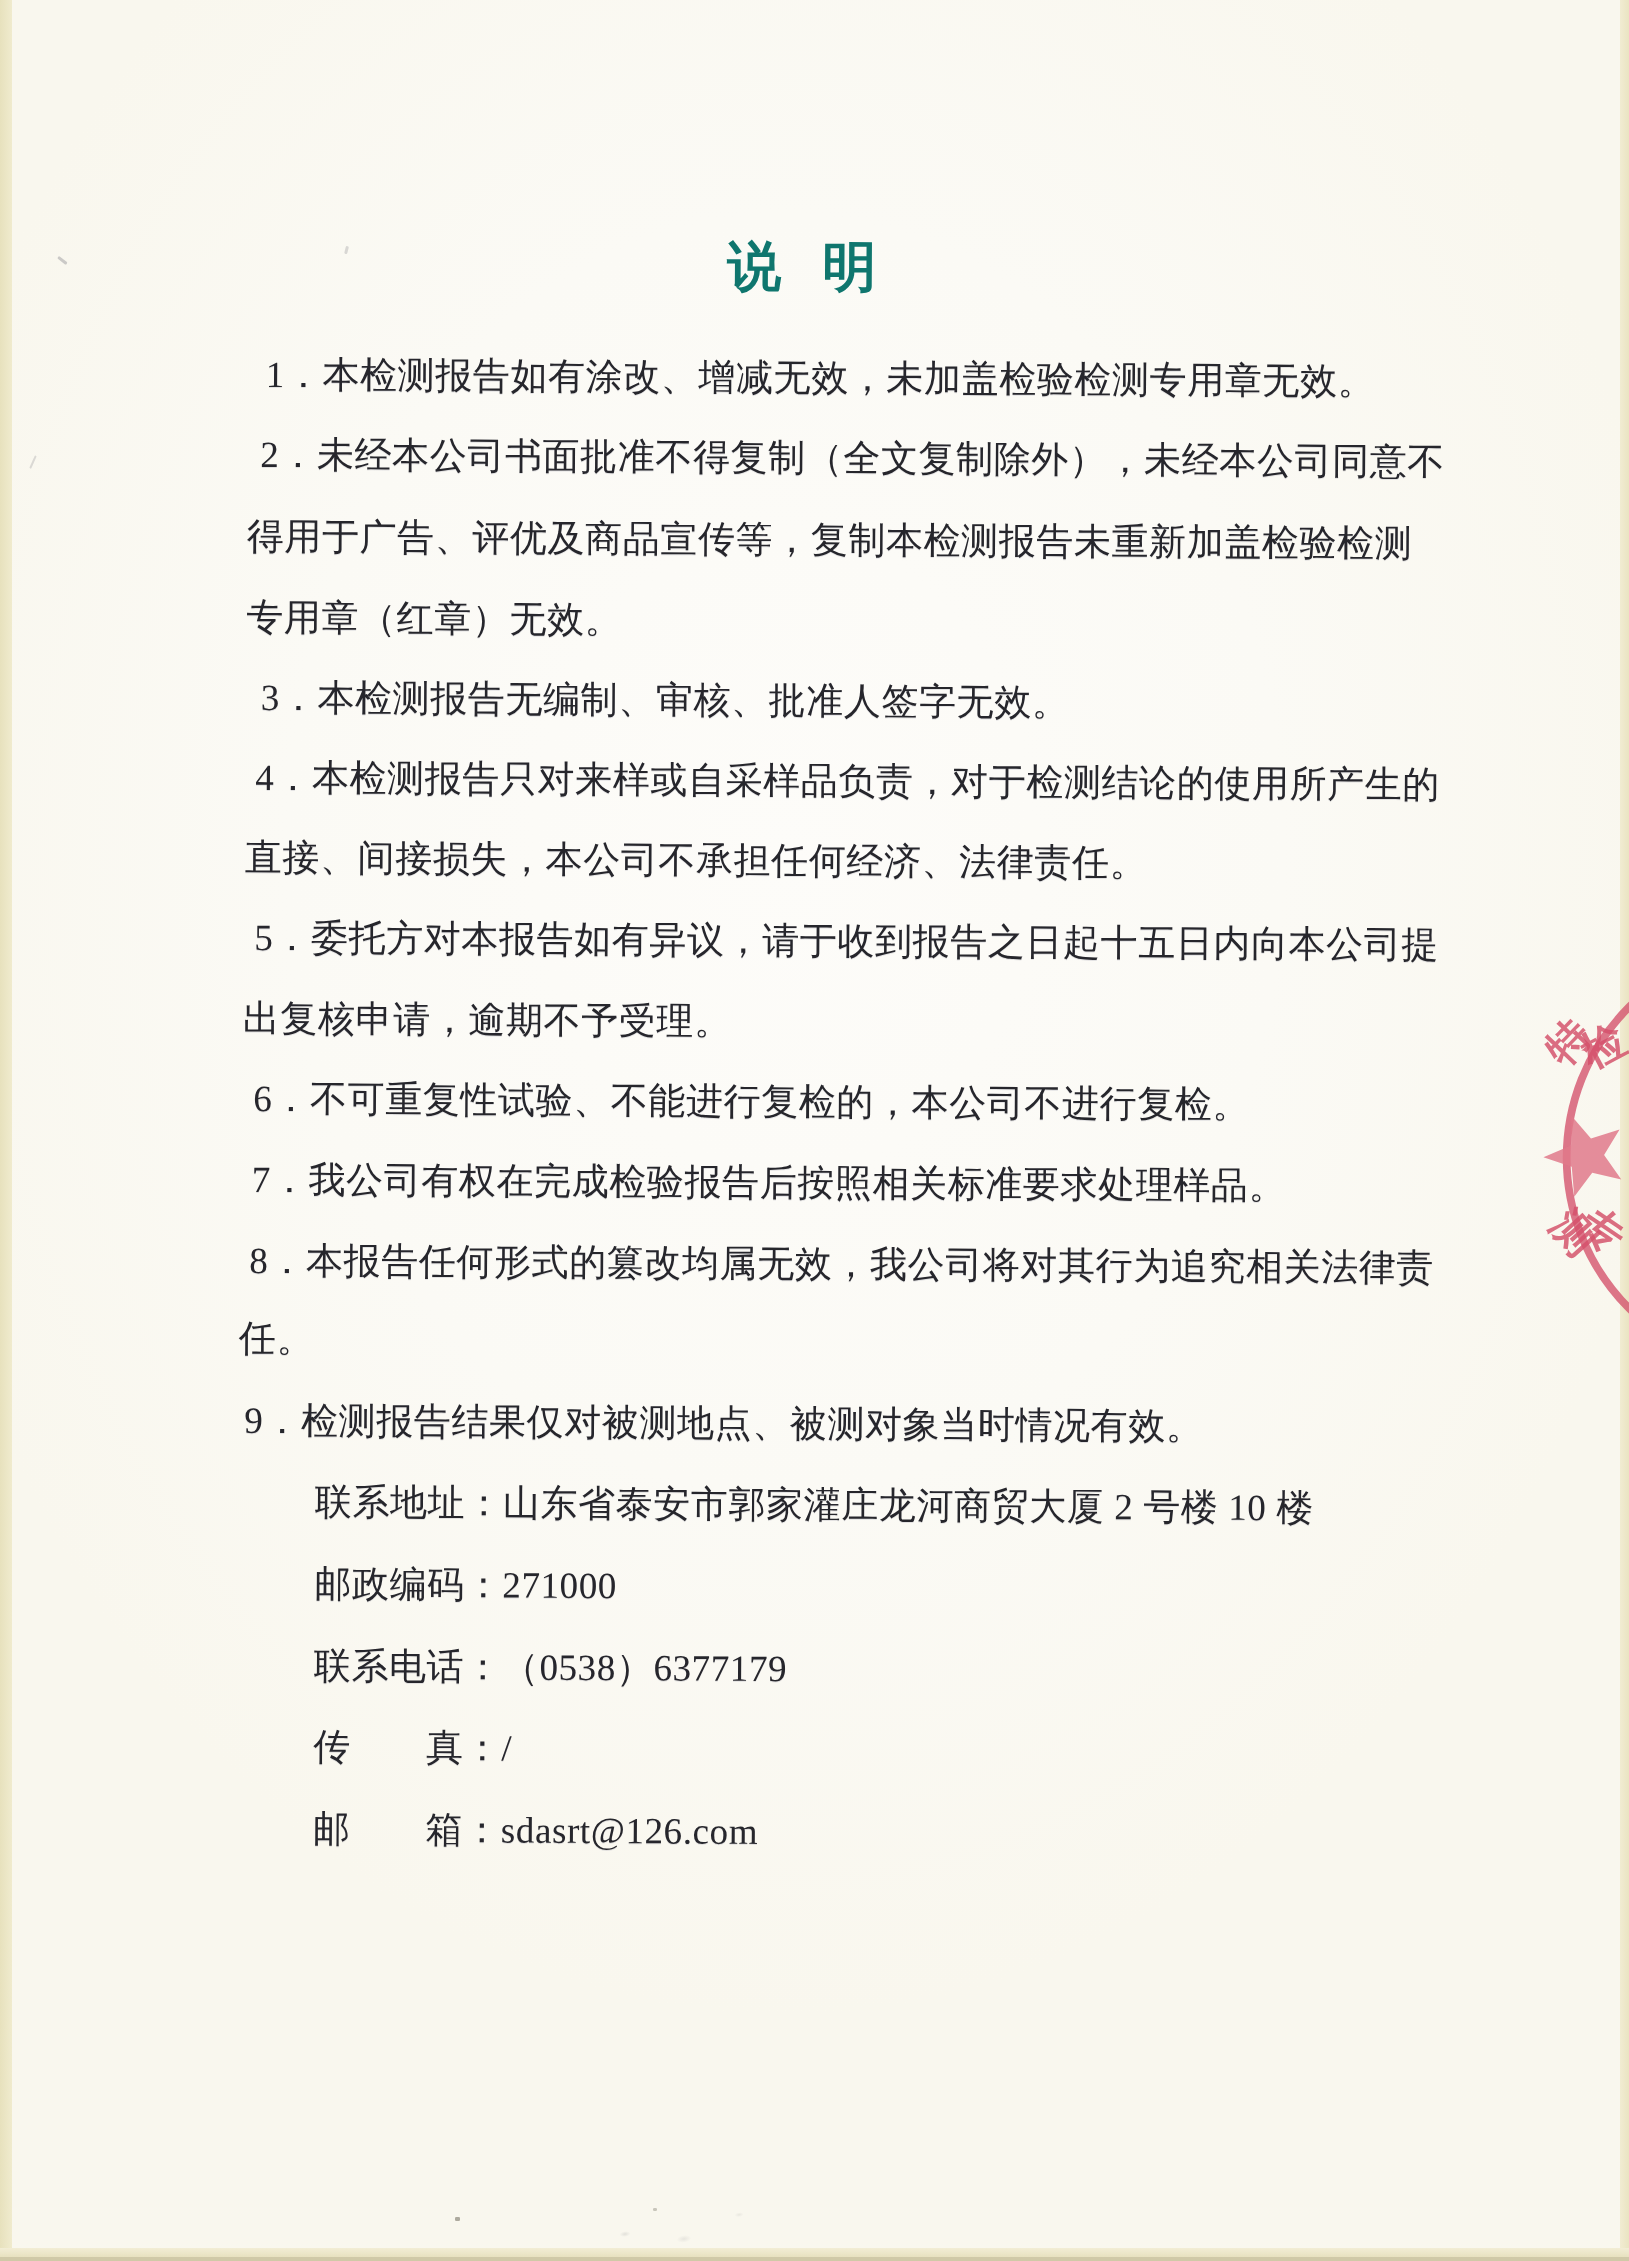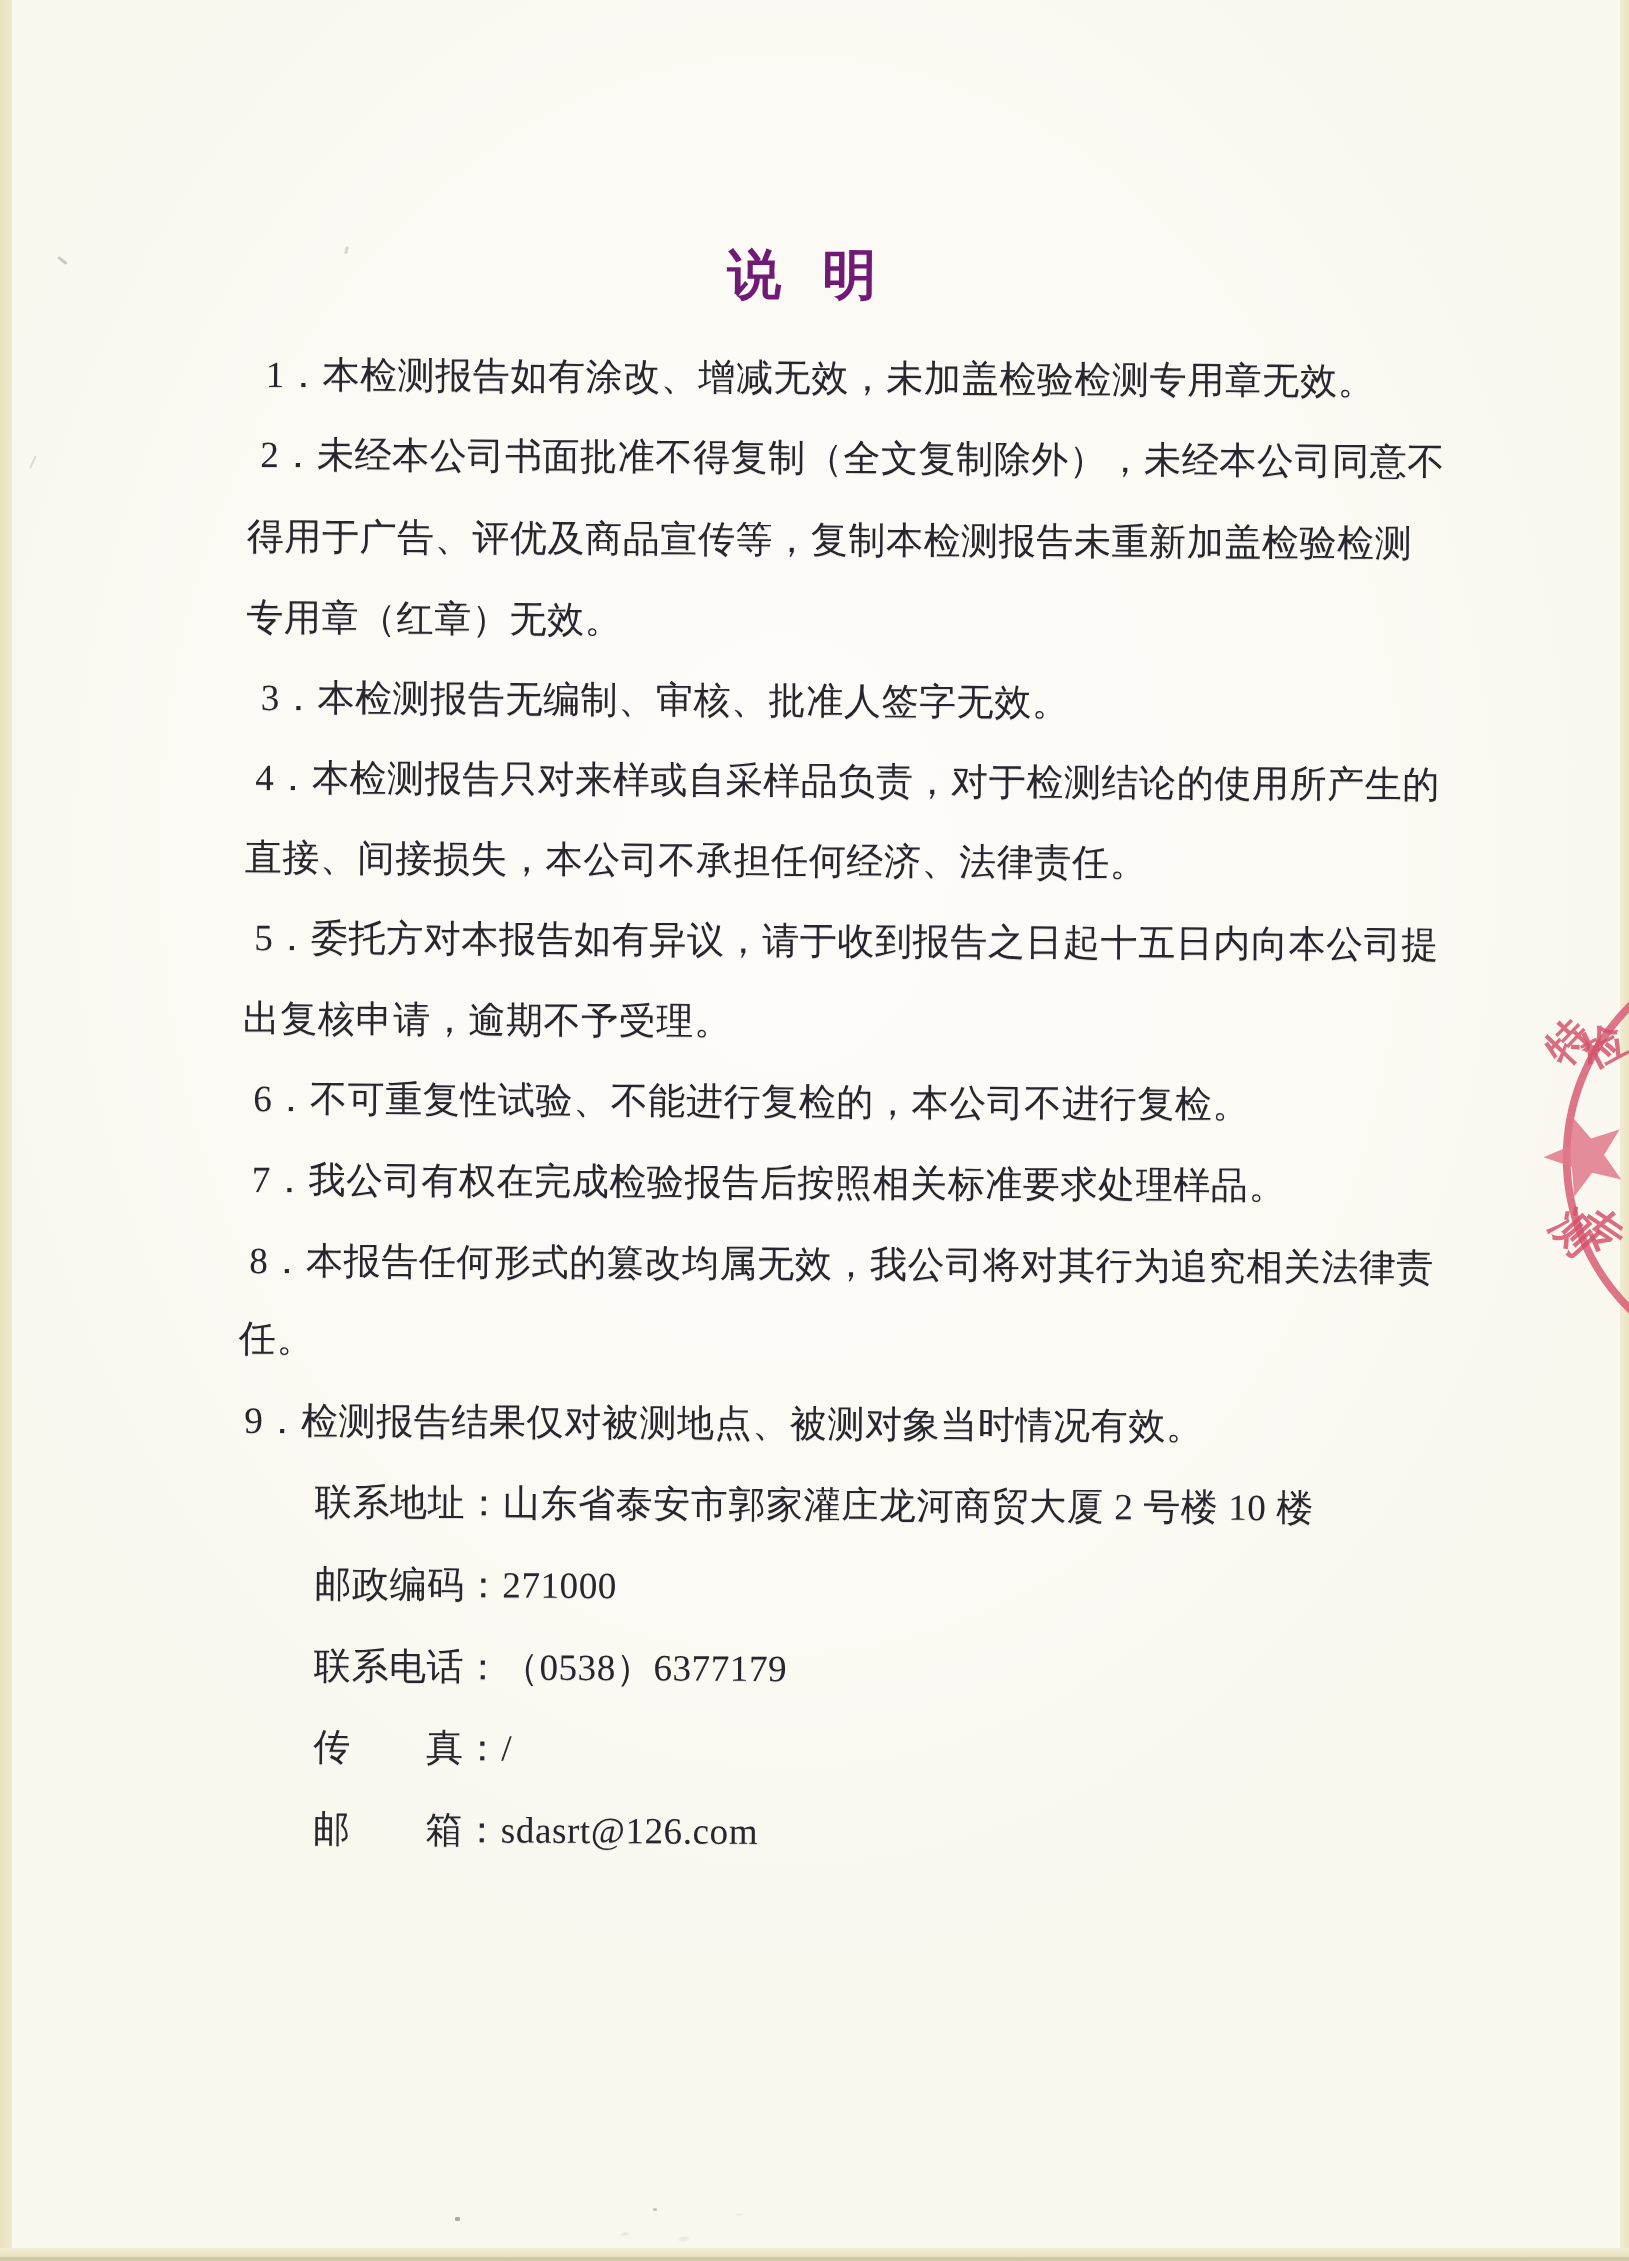--- a/index.html
+++ b/index.html
@@ -21,26 +21,26 @@
       radial-gradient(ellipse 903px 1161px at 48% 38%, #fdfcf9 0%, #fbfaf5 55%, #f9f7ee 100%);
   }
   .content{
     position:absolute;left:0;top:0;right:0;bottom:0;
     transform:rotate(0.35deg);
     transform-origin:271px 335px;
     color:#26262c;
   }
   .title{
     position:absolute;
-    left:727px;top:236px;
+    left:727px;top:228px;
     font-family:"Liberation Sans","DejaVu Sans",sans-serif;
     font-weight:bold;
     font-size:54px;
     letter-spacing:13px;
-    color:#701a75;
+    color:#0f766e;
     white-space:nowrap;
   }
   .line{
     position:absolute;
     font-size:37px;
     line-height:43px;
     white-space:nowrap;
     letter-spacing:0.6px;
     color:#26262c;
     text-shadow:0 1px 0 rgba(140,140,160,.22);

